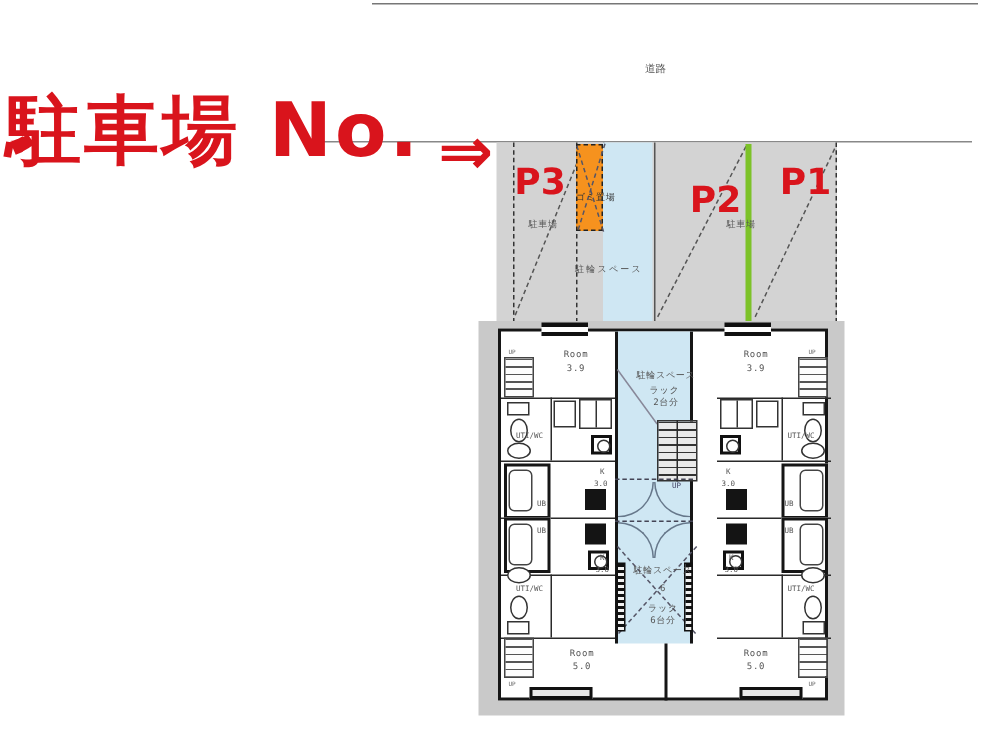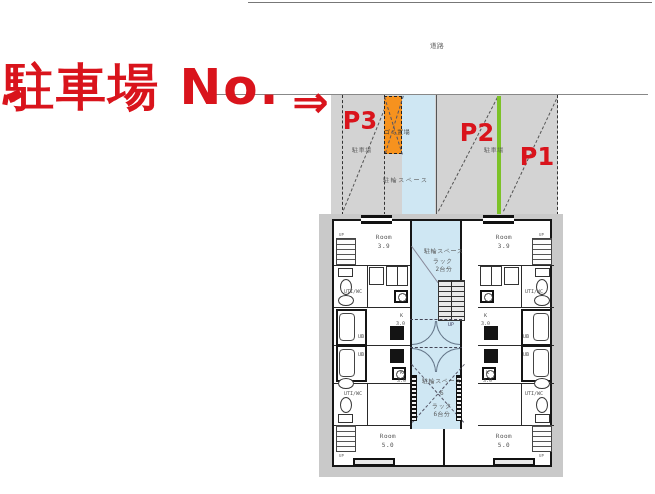--- a/index.html
+++ b/index.html
@@ -97,21 +97,21 @@
     <div class="garbage">
       <div class="xdash" style="left:0;top:56px;width:60px;transform:rotate(-72.7deg);"></div>
       <div class="xdash" style="left:0;top:0;width:60px;transform:rotate(72.7deg);"></div>
     </div>
     <span class="abs t6" style="left:53px;top:34px;color:#333;">ゴミ置場</span>
 
     <div class="greenline"></div>
 
     <span class="plabel" style="left:29px;top:14px;">P3</span>
     <span class="plabel" style="left:146px;top:14px;margin-top:12px;">P2</span>
-    <span class="plabel" style="left:206px;top:14px;margin-top:36px;">P1</span>
+    <span class="plabel" style="left:206px;top:14px;">P1</span>
 
     <span class="abs t6 cx" style="left:31px;top:52px;">駐車場</span>
     <span class="abs t6 cx" style="left:163px;top:52px;">駐車場</span>
     <span class="abs t6 cx" style="left:75px;top:82px;letter-spacing:1.5px;">駐輪スペース</span>
   </div>
 
   <div class="siteband"></div>
 
   <div class="building">
 

